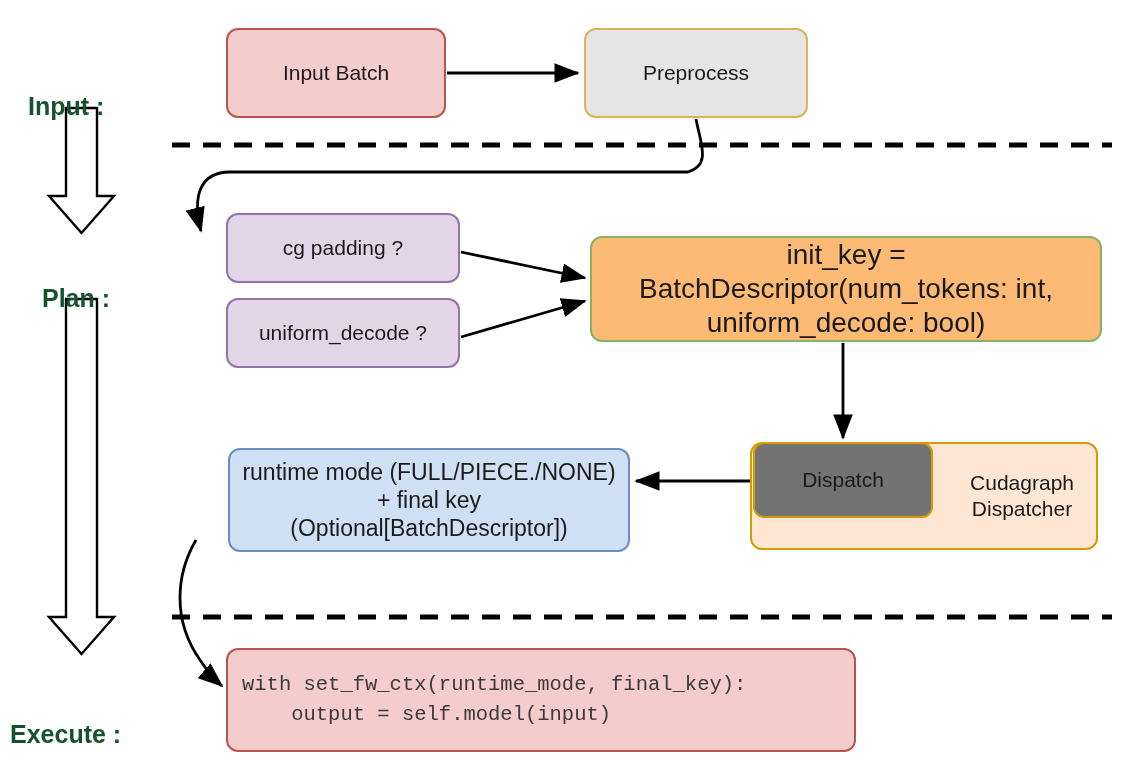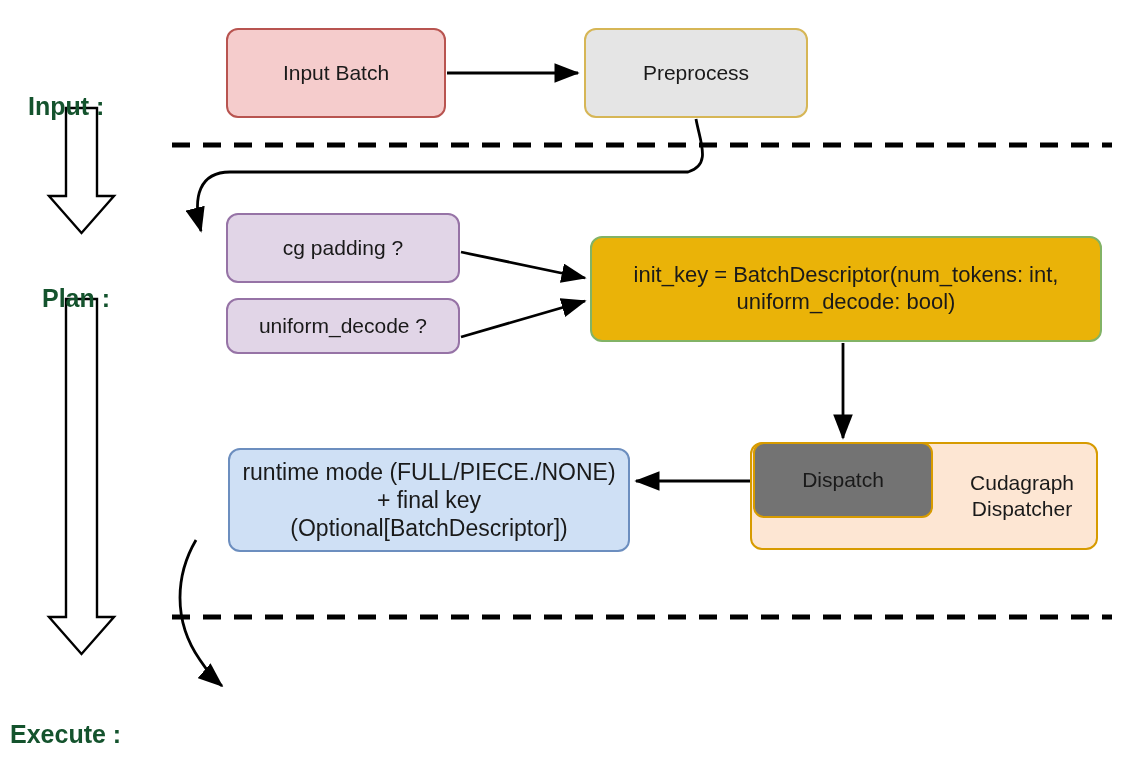--- a/index.html
+++ b/index.html
@@ -65,27 +65,27 @@
   }
   .n-preprocess {
     left: 584px; top: 28px; width: 224px; height: 90px;
     background: #e5e5e5; border-color: #d6b656;
   }
   .n-cg-padding {
     left: 226px; top: 213px; width: 234px; height: 70px;
     background: #e1d5e7; border-color: #9673a6;
   }
   .n-uniform-decode {
-    left: 226px; top: 298px; width: 234px; height: 56px;
+    left: 226px; top: 298px; width: 234px; height: 70px;
     background: #e1d5e7; border-color: #9673a6;
   }
   .n-init-key {
     left: 590px; top: 236px; width: 512px; height: 106px;
-    background: #eab308; border-color: #82b366;
-    font-size: 22px;
+    background: #fdba74; border-color: #82b366;
+    font-size: 28px;
   }
   .n-cudagraph-dispatcher {
     left: 750px; top: 442px; width: 348px; height: 108px;
     background: #fde6d3; border-color: #d79b00;
     align-items: center; justify-content: flex-end;
     padding-right: 22px;
   }
   .n-dispatch {
     left: 753px; top: 442px; width: 180px; height: 76px;
     background: #737373; border-color: #d79b00;
@@ -176,14 +176,18 @@
     <span>Dispatch</span>
   </div>
 
   <div class="node n-runtime-mode">
     <span>
       <span>runtime mode (FULL/PIECE./NONE)</span><br>
       <span>+ final key (Optional[BatchDescriptor])</span>
     </span>
   </div>
 
+  <div class="node code n-exec-code">
+    <span><span>with set_fw_ctx(runtime_mode, final_key):</span>
+<span>    output = self.model(input)</span></span>
+  </div>
 
 </div>
 
 </body></html>

